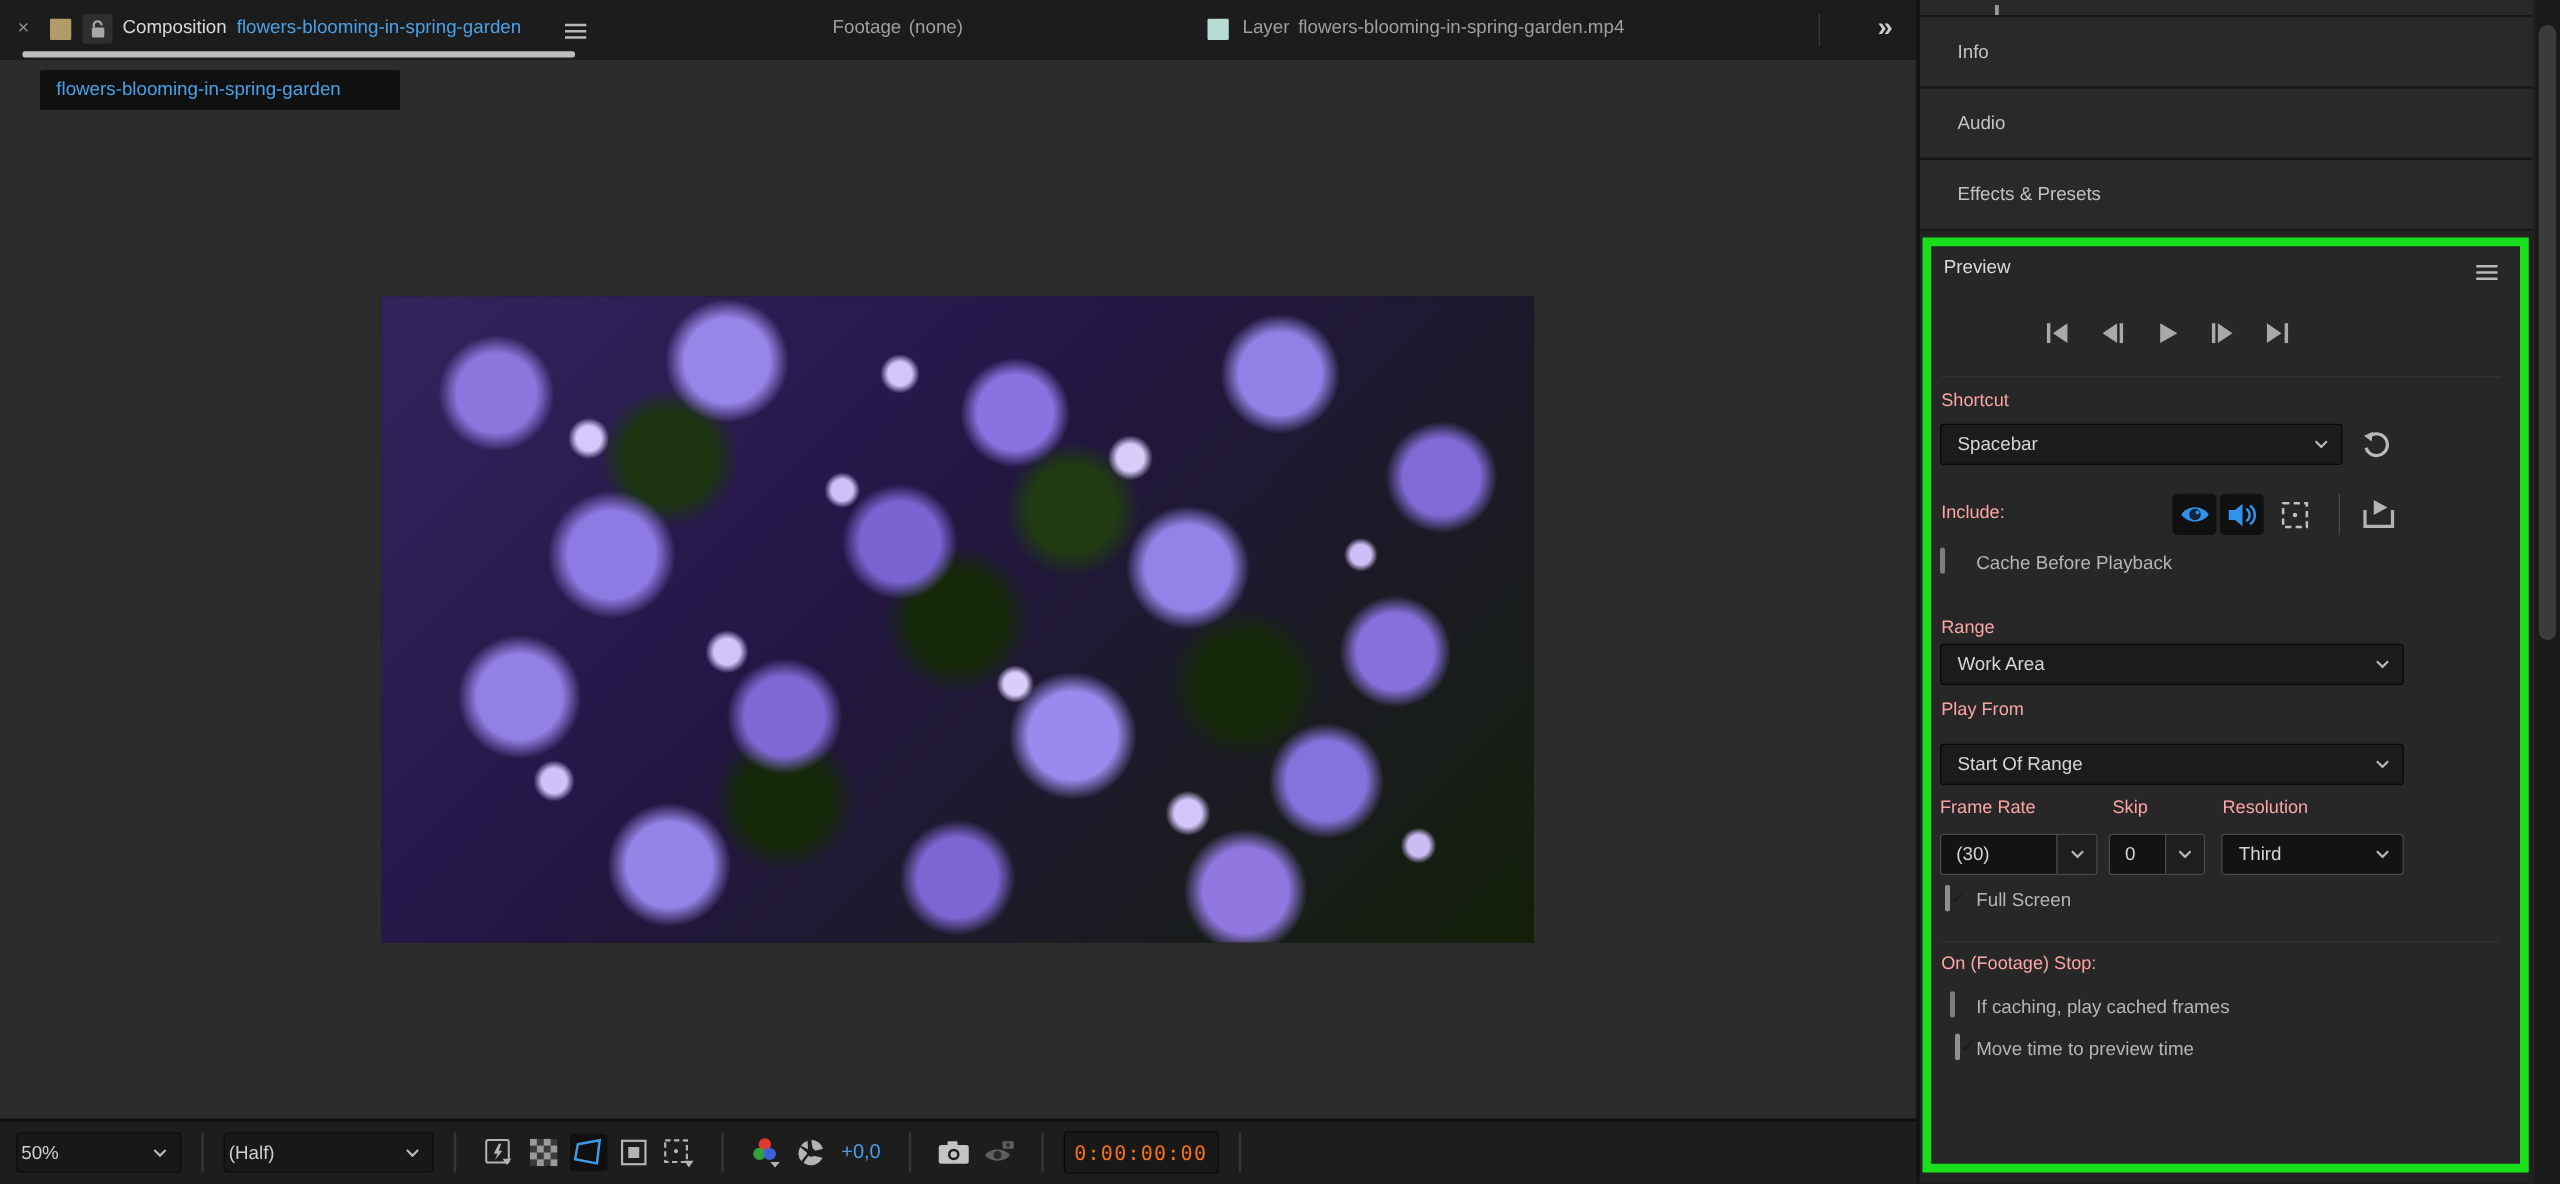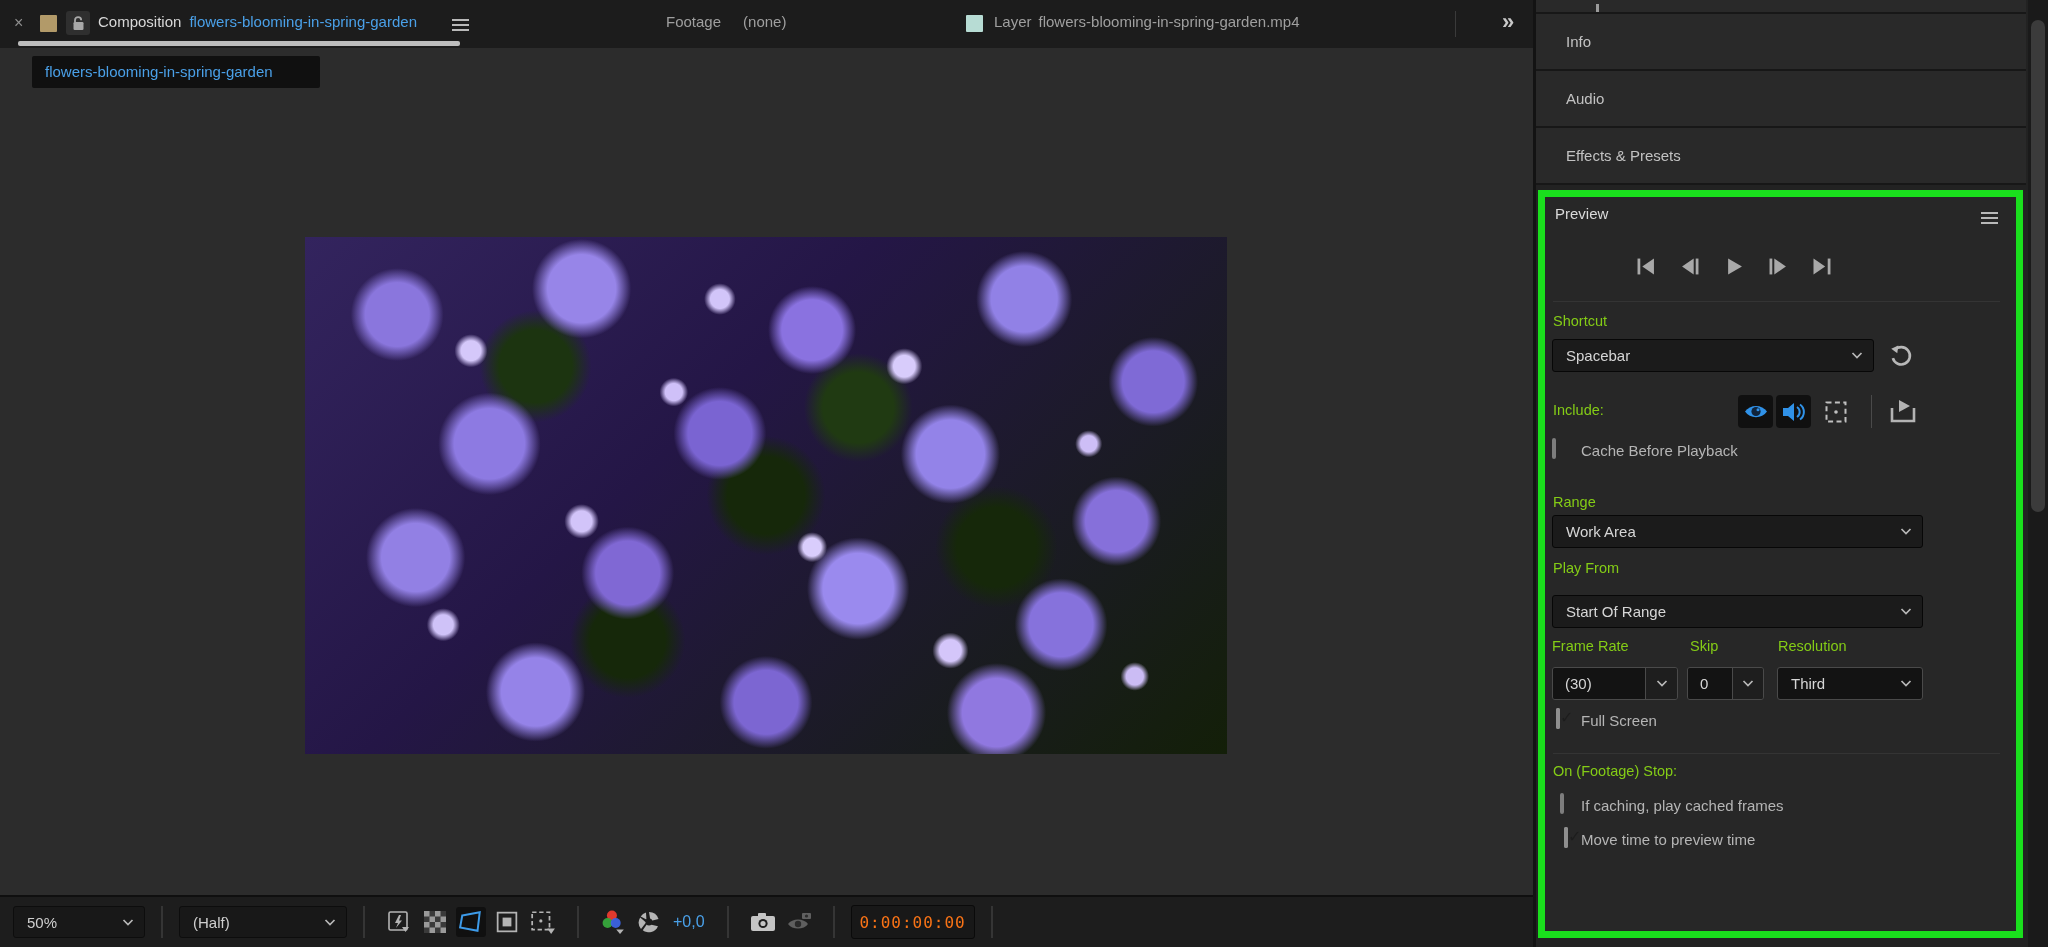--- a/index.html
+++ b/index.html
@@ -63,21 +63,21 @@
       radial-gradient(circle 64px at 60% 33%, #203a12 0 55%, rgba(32,58,18,0) 85%),
       radial-gradient(circle 68px at 35% 78%, #16280a 0 55%, rgba(22,40,10,0) 85%),
       linear-gradient(135deg, #33245e 0%, #241646 40%, #131f08 100%);}
 
   
   .toolbar{left:0;top:895px;width:1533px;height:52px;background:#1d1d1d;
            border-top:2px solid #0f0f0f;box-sizing:border-box;
            display:flex;align-items:center;padding-left:13px;}
   .dropdown{background:#181818;border:1px solid #0d0d0d;border-radius:3px;height:32px;
             display:flex;align-items:center;justify-content:space-between;
-            padding:0 10px 0 13px;box-sizing:border-box;}
+            padding:0 10px 0 3px;box-sizing:border-box;}
   .dropdown .val{font-size:15px;color:#cfcfcf;white-space:nowrap;}
   .tb-div{width:2px;height:32px;background:#353535;margin:0 16px;flex:none;}
   .tb-icon{width:30px;height:30px;display:flex;align-items:center;justify-content:center;
            flex:none;margin:0 3px;}
   .tb-icon.active{background:#101010;border-radius:3px;}
   .timecode{width:122px;height:32px;background:#181818;border:1px solid #0a0a0a;border-radius:3px;
             display:flex;align-items:center;justify-content:center;flex:none;
             font-family:"DejaVu Sans Mono",monospace;font-size:16px;color:#f97316;letter-spacing:1px;}
   .exposure{font-size:16px;color:#4aa0e8;margin:0 6px;white-space:nowrap;}
 
@@ -85,21 +85,21 @@
   .right-panel{left:1536px;top:0;width:512px;height:947px;background:#222222;}
   .rp-row{width:490px;background:#292929;border-bottom:2px solid #171717;
           display:flex;align-items:center;padding-left:30px;box-sizing:border-box;
           font-size:15px;color:#c2c2c2;}
   .scroll-strip{left:492px;top:0;width:20px;height:947px;background:#1a1a1a;}
   .scroll-thumb{left:3px;top:20px;width:14px;height:492px;background:#3b3b3b;border-radius:7px;}
 
   
   .preview-box{left:2px;top:190px;width:485px;height:748px;border:7px solid #1adf1d;
                background:#272727;box-sizing:border-box;}
-  .pv-label{font-size:14.5px;color:#84cc16;white-space:nowrap;}
+  .pv-label{font-size:14.5px;color:#fca5a5;white-space:nowrap;}
   .pv-title{font-size:15px;color:#dadada;}
   .pv-divider{height:1px;background:#3c3c3c;opacity:.65;}
   .pv-dd{background:#1b1b1b;border:1px solid #070707;border-radius:3px;height:33px;
          display:flex;align-items:center;justify-content:space-between;
          padding:0 10px 0 13px;box-sizing:border-box;}
   .pv-dd .val{font-size:15px;color:#d6d6d6;white-space:nowrap;}
   .combo{border:1px solid #4a4a4a;border-radius:3px;height:33px;display:flex;box-sizing:border-box;
          overflow:hidden;}
   .combo .cval{background:#131313;display:flex;align-items:center;padding-left:12px;
                font-size:15px;color:#d6d6d6;box-sizing:border-box;}
@@ -136,21 +136,21 @@
       <div class="abs" style="left:98px;top:13px;display:flex;gap:8px;">
         <span class="tab-label">Composition</span>
         <span class="tab-value-blue">flowers-blooming-in-spring-garden</span>
       </div>
       <span class="abs hamburger" style="left:452px;top:16px;">
           <span></span>
           <span></span>
           <span></span>
         </span>
 
-      <div class="abs" style="left:666px;top:13px;display:flex;gap:22px;">
+      <div class="abs" style="left:666px;top:13px;display:flex;gap:6px;">
         <span class="tab-dim">Footage</span>
         <span class="tab-dim">(none)</span>
       </div>
 
       <span class="abs swatch" style="left:966px;top:15px;background:#b7dcd4;"></span>
       <div class="abs" style="left:994px;top:13px;display:flex;gap:7px;">
         <span class="tab-dim">Layer</span>
         <span class="tab-dim">flowers-blooming-in-spring-garden.mp4</span>
       </div>
 

